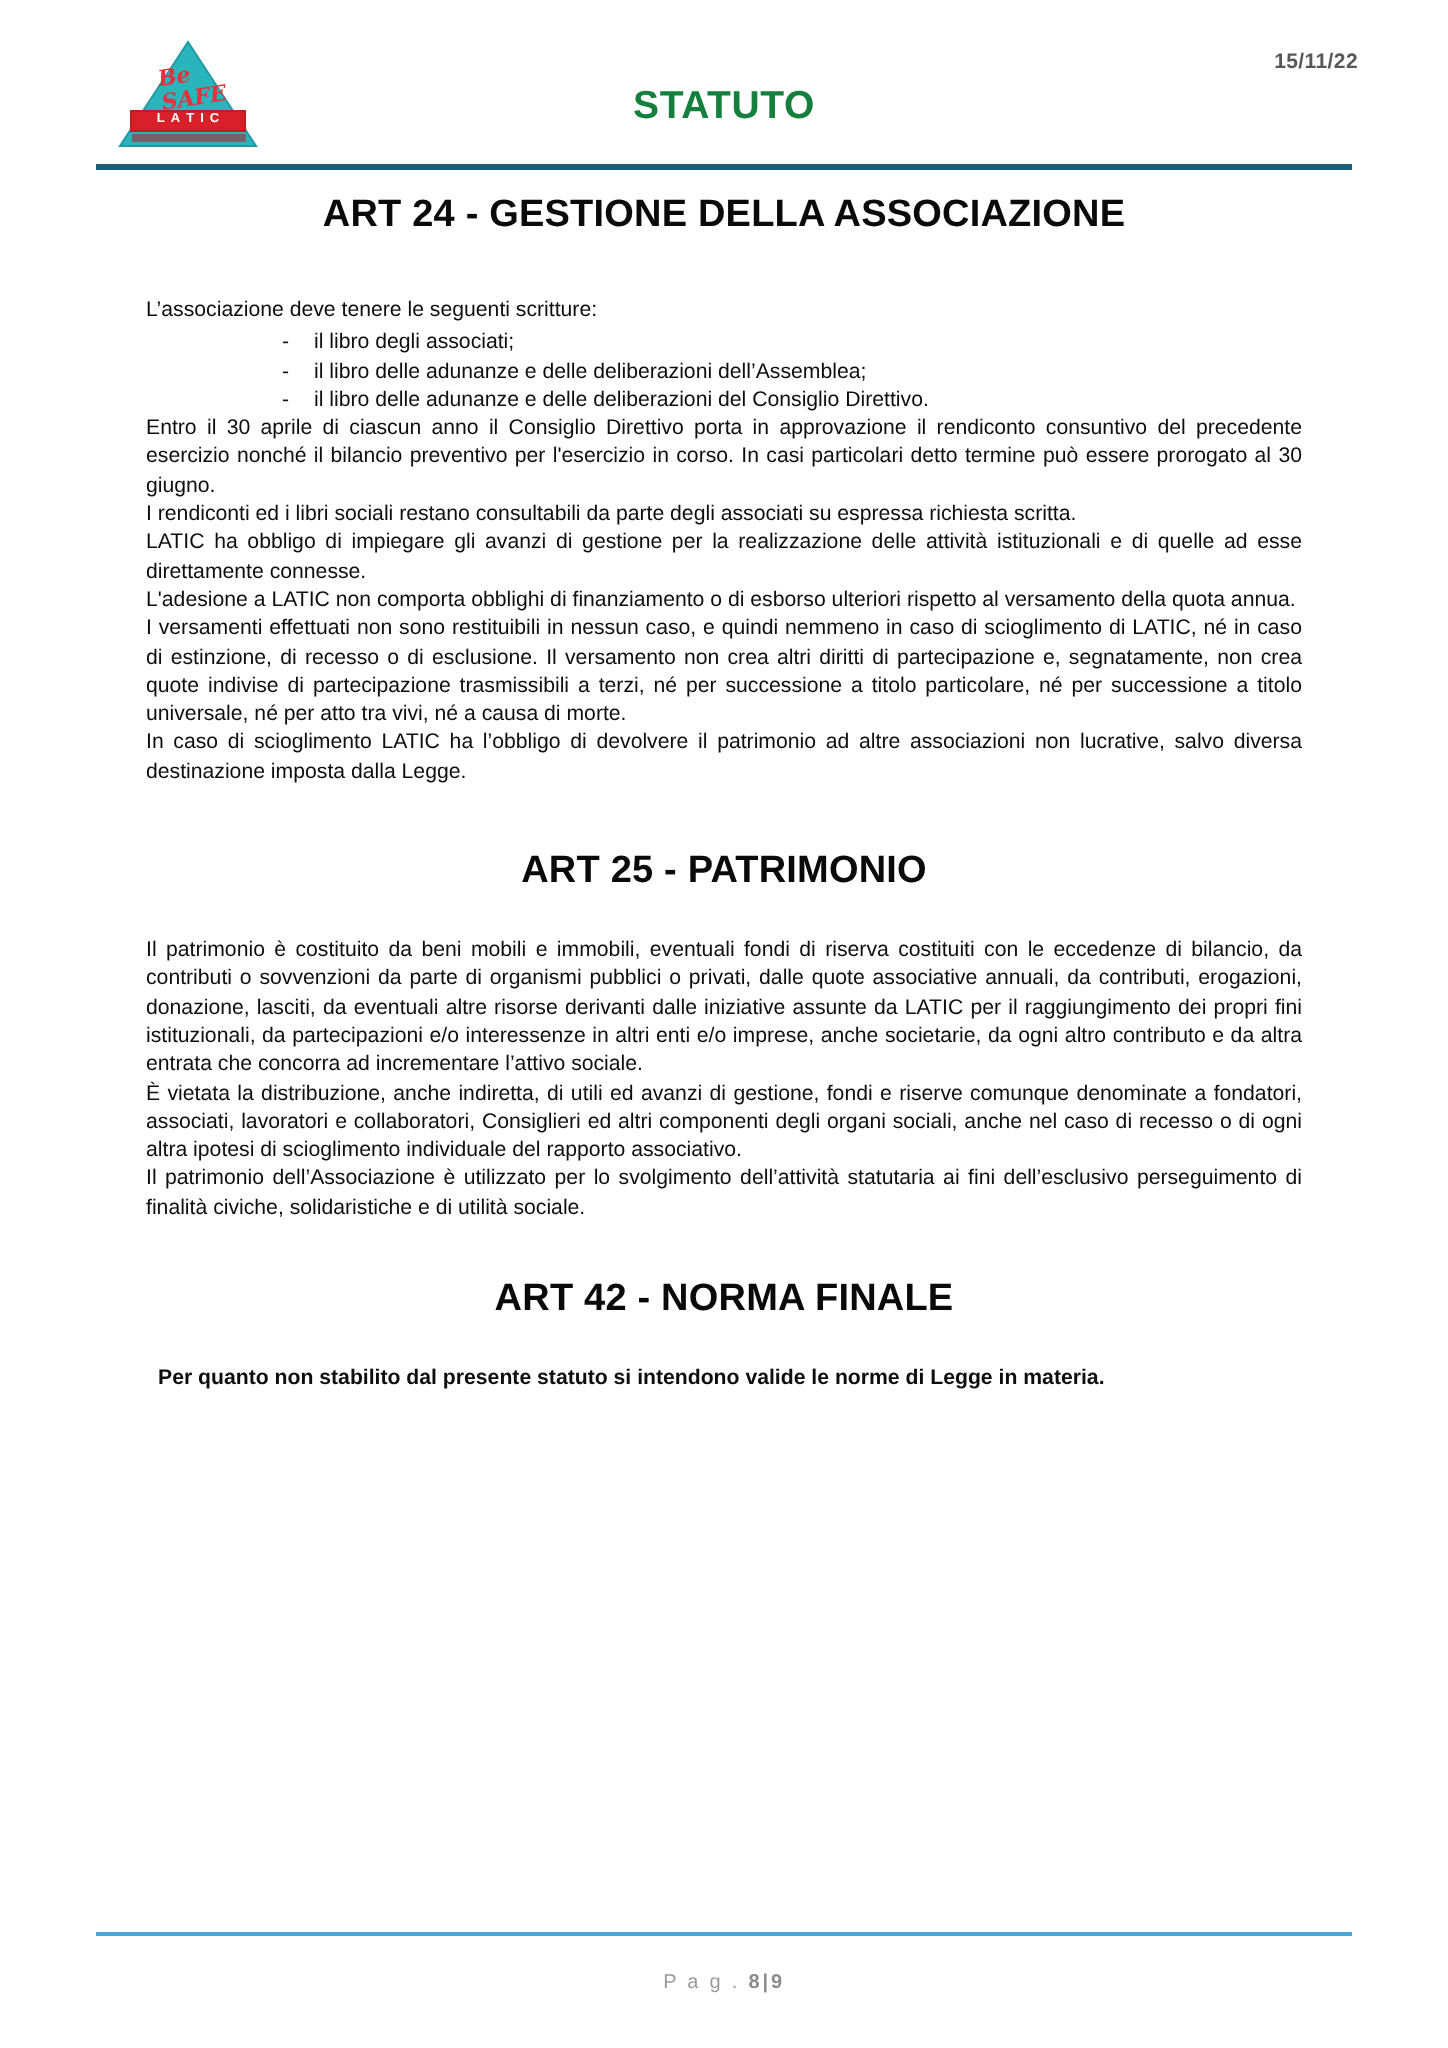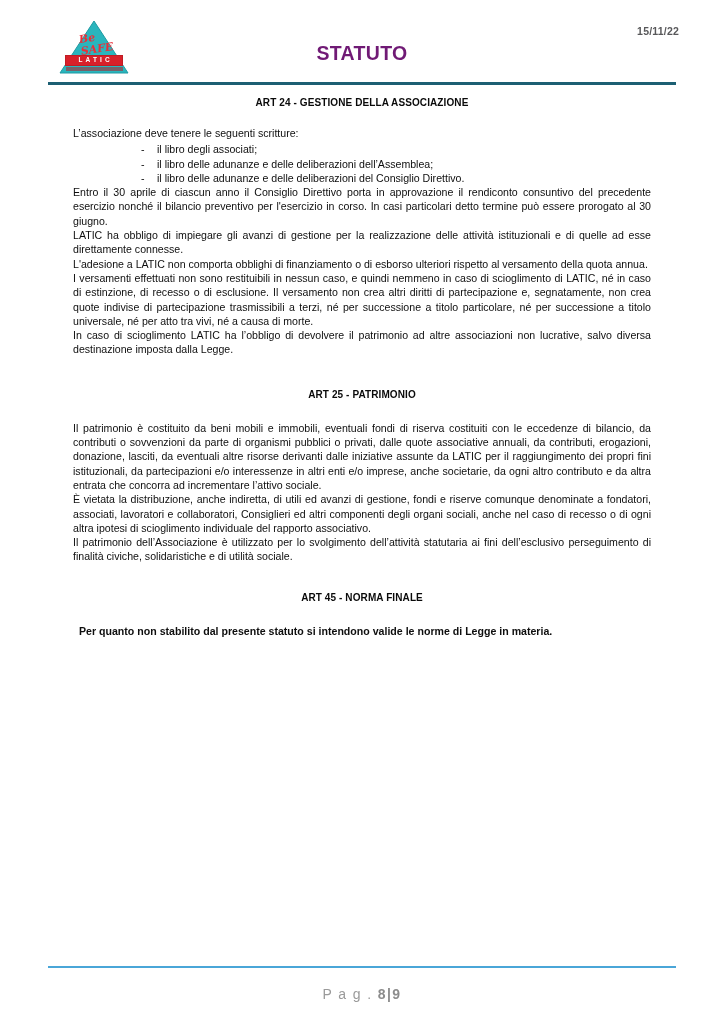--- a/index.html
+++ b/index.html
@@ -88,21 +88,21 @@
 
   .doc-title {
     position: absolute;
     left: 0;
     top: 42px;
     width: 724px;
     text-align: center;
     font-size: 19.5px;
     font-weight: bold;
     letter-spacing: 0.3px;
-    color: #701a75;
+    color: #15803d;
   }
   .doc-date {
     position: absolute;
     right: 45px;
     top: 25px;
     font-size: 10.5px;
     font-weight: bold;
     color: #58585a;
     letter-spacing: .2px;
   }
@@ -117,21 +117,21 @@
 
   
   .content {
     position: absolute;
     left: 0;
     top: 88px;
     width: 724px;
   }
   .art-heading {
     text-align: center;
-    font-size: 10px;
+    font-size: 19px;
     font-weight: bold;
     color: #0a0a0a;
     letter-spacing: .1px;
   }
   .art-heading.h24 { margin-top: 9px; }
   .art-heading.h25 { margin-top: 32px; }
   .art-heading.h26 { margin-top: 28px; }
 
   .block {
     margin: 0 auto;
@@ -139,21 +139,21 @@
   }
   .para {
     font-size: 10.6px;
     line-height: 14.3px;
     color: #0e0e0e;
     margin: 0;
     text-align: justify;
     text-justify: inter-word;
   }
   .para.left { text-align: left; }
-  .lead { margin-top: 18px; }
+  .lead { margin-top: 29px; }
   .gap-top-18 { margin-top: 18px; }
   .gap-top-20 { margin-top: 21px; }
 
   .bullet-list {
     list-style: none;
     margin: 2px 0 0 0;
     padding: 0;
   }
   .bullet-list li {
     display: flex;
@@ -178,21 +178,21 @@
     width: 628px;
     height: 2.4px;
     background: #4aa6d8;
   }
   .footer-text {
     position: absolute;
     left: 0;
     top: 986px;
     width: 724px;
     text-align: center;
-    font-size: 14px;
+    font-size: 10px;
     color: #9a9a9a;
     letter-spacing: 1.4px;
   }
   .footer-text b {
     color: #8c8c8c;
     font-weight: bold;
   }
 </style>
 </head>
 <body>
@@ -240,35 +240,36 @@
           <span class="bullet-dash">-</span>
           <span>il libro delle adunanze e delle deliberazioni dell’Assemblea;</span>
         </li>
         <li>
           <span class="bullet-dash">-</span>
           <span>il libro delle adunanze e delle deliberazioni del Consiglio Direttivo.</span>
         </li>
       </ul>
 
       <p class="para">Entro il 30 aprile di ciascun anno il Consiglio Direttivo porta in approvazione il rendiconto consuntivo del precedente esercizio nonché il bilancio preventivo per l'esercizio in corso. In casi particolari detto termine può essere prorogato al 30 giugno.</p>
+      <p class="para left">I  rendiconti  ed  i  libri  sociali  restano  consultabili da parte degli associati su espressa richiesta scritta.</p>
       <p class="para">LATIC ha obbligo di impiegare gli avanzi di gestione per la realizzazione delle attività istituzionali e di quelle ad esse direttamente  connesse.</p>
       <p class="para">L'adesione a LATIC non comporta obblighi di finanziamento o di esborso ulteriori rispetto al versamento della quota annua.</p>
       <p class="para">I versamenti effettuati non sono restituibili in nessun caso, e quindi nemmeno in caso di scioglimento di LATIC, né in caso di estinzione, di recesso o di esclusione. Il versamento non crea altri diritti di partecipazione e, segnatamente, non crea quote indivise di partecipazione trasmissibili a terzi, né per successione a titolo particolare, né per successione a titolo universale, né per atto tra vivi, né a causa di morte.</p>
       <p class="para">In caso di scioglimento LATIC ha l’obbligo di devolvere il patrimonio ad altre associazioni non lucrative, salvo diversa destinazione imposta dalla Legge.</p>
     </div>
 
     <div class="art-heading h25">ART 25 -  PATRIMONIO</div>
 
     <div class="block">
       <p class="para gap-top-20">Il patrimonio  è costituito da beni mobili e immobili, eventuali fondi di riserva costituiti con le eccedenze di bilancio, da contributi o sovvenzioni da parte di organismi pubblici o privati, dalle quote associative annuali, da contributi, erogazioni, donazione, lasciti, da eventuali altre risorse derivanti dalle iniziative assunte da LATIC per il raggiungimento dei propri fini istituzionali, da partecipazioni e/o interessenze in altri enti e/o imprese, anche societarie, da ogni altro contributo e da altra entrata che concorra ad incrementare l’attivo sociale.</p>
       <p class="para">È vietata la distribuzione, anche indiretta, di utili ed avanzi di gestione, fondi e riserve comunque denominate a fondatori, associati, lavoratori e collaboratori, Consiglieri ed altri componenti degli organi sociali, anche nel caso di recesso o di ogni altra ipotesi di scioglimento individuale del rapporto associativo.</p>
       <p class="para">Il  patrimonio  dell’Associazione  è  utilizzato  per  lo  svolgimento  dell’attività  statutaria  ai  fini  dell’esclusivo perseguimento di finalità civiche, solidaristiche e di utilità sociale.</p>
     </div>
 
-    <div class="art-heading h26">ART 45 -  NORMA FINALE</div>
+    <div class="art-heading h26">ART 42 -  NORMA FINALE</div>
 
     <div class="block">
       <p class="para left indent-sm gap-top-20">Per quanto non stabilito dal presente statuto si intendono valide le norme di Legge in materia.</p>
     </div>
 
   </div>
 
   <div class="footer-rule"></div>
   <div class="footer-text">
     <span>P a g .</span>

